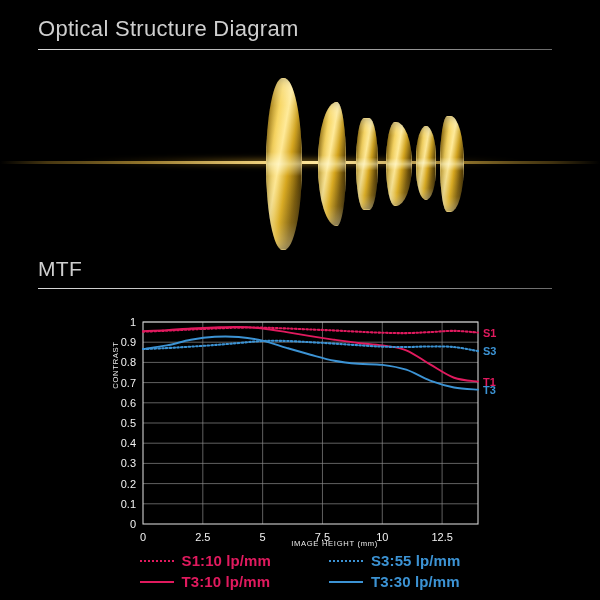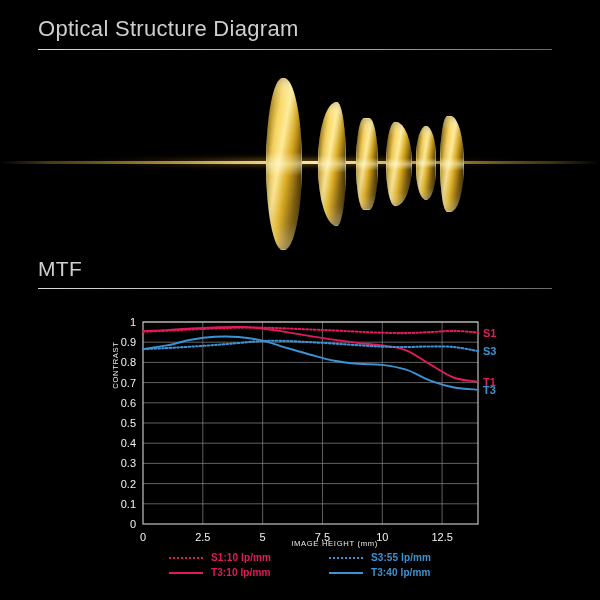--- a/index.html
+++ b/index.html
@@ -95,21 +95,21 @@
 
   
   .legend{
     position:absolute;left:0;top:552px;width:600px;
     display:flex;justify-content:center;gap:58px;
   }
   .leg-col{display:flex;flex-direction:column;gap:4px;}
   .leg-row{display:flex;align-items:center;gap:8px;}
   .leg-swatch{width:34px;height:0;border-top-width:2px;border-top-style:solid;}
   .leg-swatch.dot{border-top-style:dotted;border-top-width:2.4px;}
-  .leg-text{font-size:10px;font-weight:700;letter-spacing:.1px;}
+  .leg-text{font-size:15px;font-weight:700;letter-spacing:.1px;}
 </style>
 </head>
 <body>
 
 <div class="page">
 
   <div class="sec-head" id="head-optical">
     <div class="sec-title">Optical Structure Diagram</div>
     <div class="sec-rule"></div>
   </div>
@@ -240,18 +240,18 @@
         <span class="leg-text" style="color:#e01a5e">T3:10 lp/mm</span>
       </div>
     </div>
     <div class="leg-col">
       <div class="leg-row">
         <span class="leg-swatch dot" style="border-top-color:#3c93d4"></span>
         <span class="leg-text" style="color:#3c93d4">S3:55 lp/mm</span>
       </div>
       <div class="leg-row">
         <span class="leg-swatch" style="border-top-color:#3c93d4"></span>
-        <span class="leg-text" style="color:#3c93d4">T3:40 lp/mm</span>
+        <span class="leg-text" style="color:#3c93d4">T3:30 lp/mm</span>
       </div>
     </div>
   </div>
 
 </div>
 
 </body></html>

